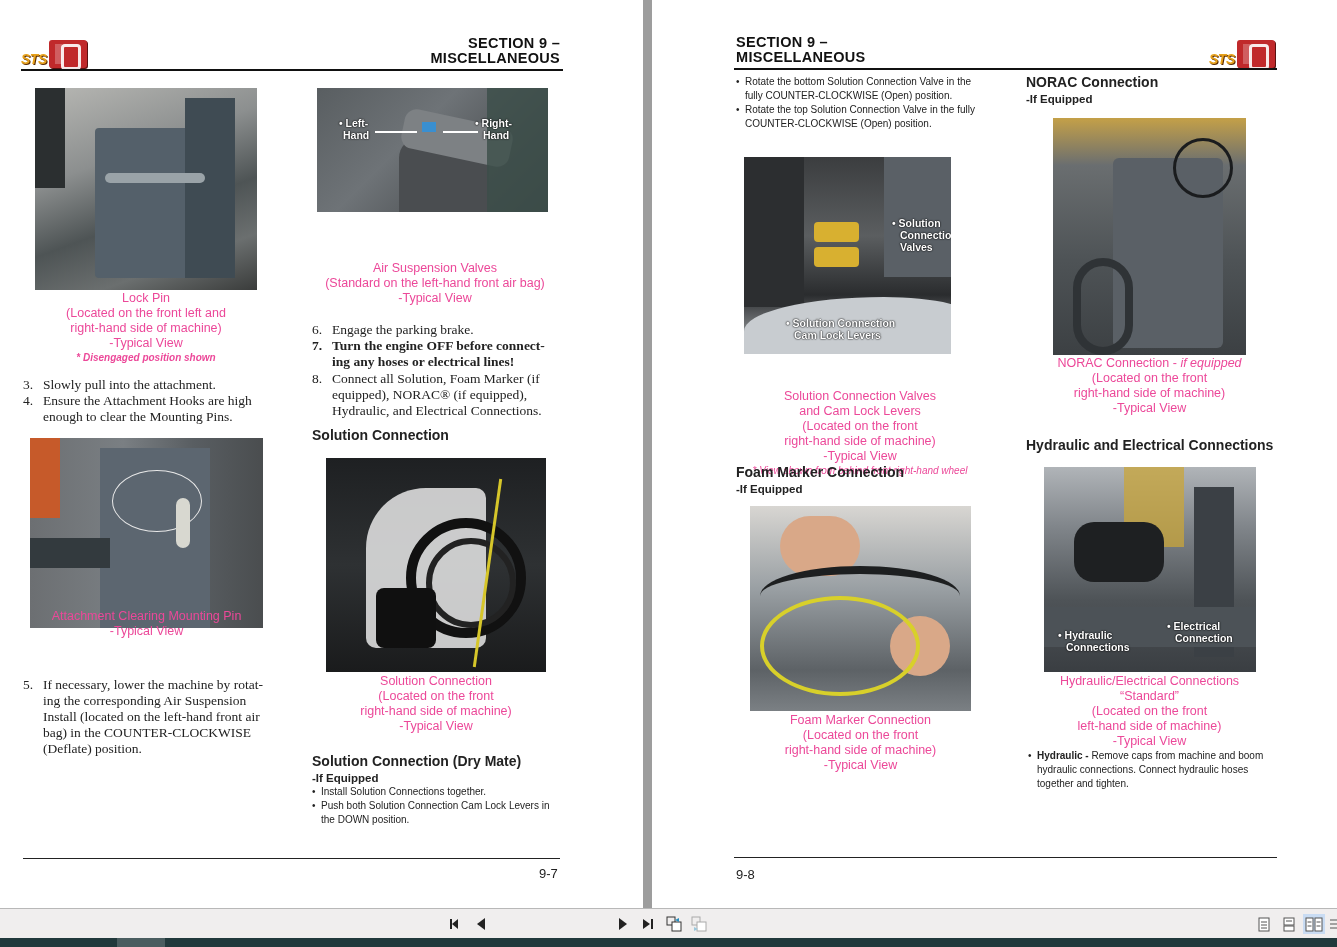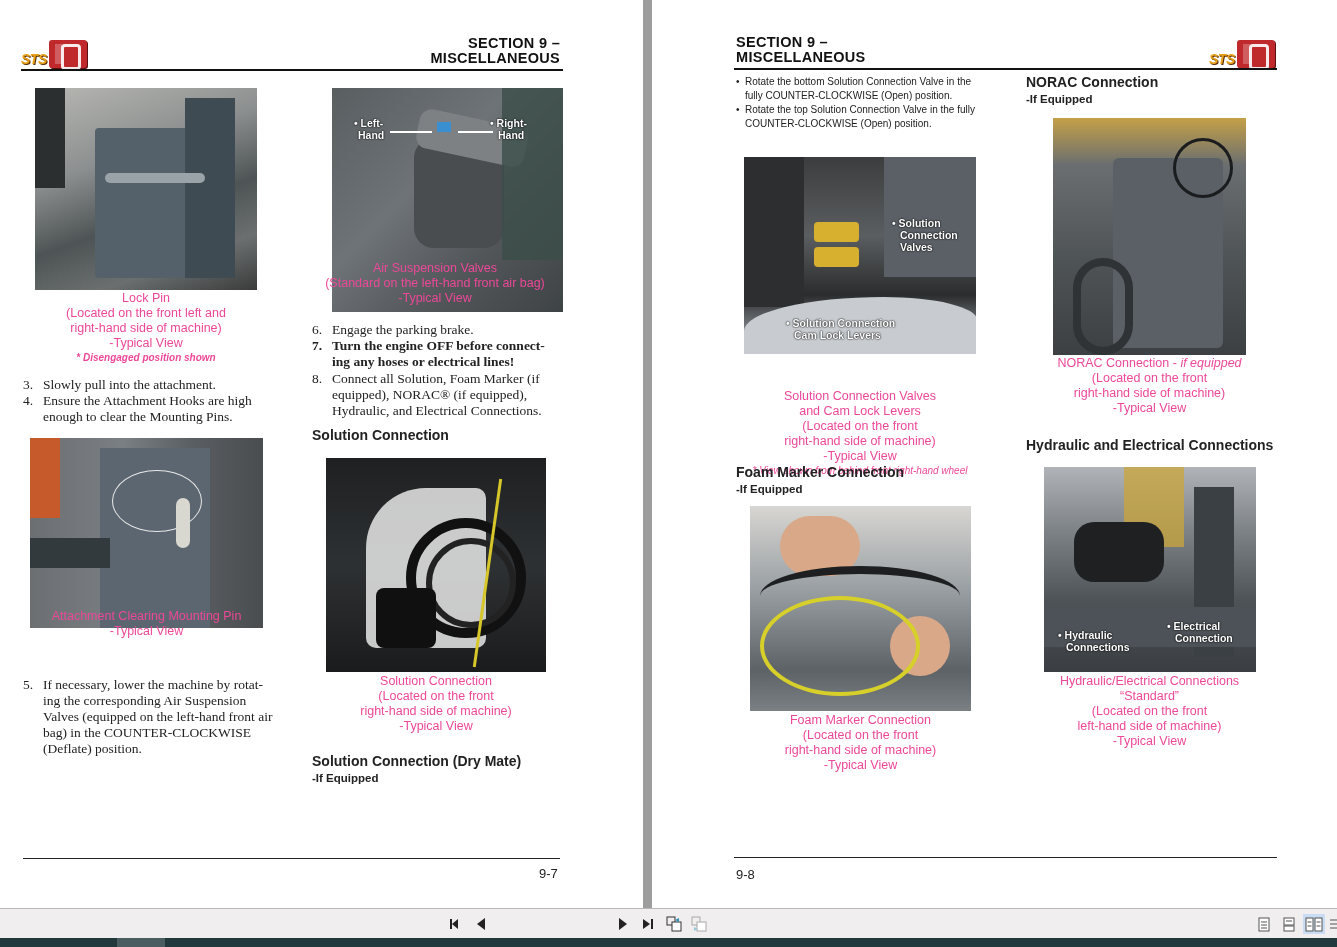--- a/index.html
+++ b/index.html
@@ -95,27 +95,27 @@
     <div class="caption" style="left:30px; top:609px; width:233px;">
       <div>Attachment Clearing Mounting Pin</div>
       <div>-Typical View</div>
     </div>
 
     <div class="step serif" style="left:23px; top:677px; width:280px;">
       <span class="num">5.</span>
       <div class="txt">
         <div>If necessary, lower the machine by rotat-</div>
         <div>ing the corresponding Air Suspension</div>
-        <div>Valves (equipped on the left-hand front air</div>
+        <div>Install (located on the left-hand front air</div>
         <div>bag) in the COUNTER-CLOCKWISE</div>
         <div>(Deflate) position.</div>
       </div>
     </div>
 
-    <div class="photo" style="left:332px; top:88px; width:231px; height:224px; background: linear-gradient(135deg,#595e61 0%,#6e7377 40%,#525659 70%,#3e4346 100%);">
+    <div class="photo" style="left:317px; top:88px; width:231px; height:124px; background: linear-gradient(135deg,#595e61 0%,#6e7377 40%,#525659 70%,#3e4346 100%);">
       <div class="abs" style="left:82px; top:50px; width:90px; height:110px; background:#4a4d50; border-radius:20px;"></div>
       <div class="abs" style="left:85px; top:30px; width:110px; height:40px; background:#7d8184; border-radius:12px; transform:rotate(12deg);"></div>
       <div class="abs" style="left:170px; top:0; width:61px; height:172px; background:#3b4d48; opacity:0.8;"></div>
       <div class="abs" style="left:105px; top:34px; width:14px; height:10px; background:#3a8fd0;"></div>
       <div class="arrowline" style="left:58px; top:43px; width:42px;"></div>
       <div class="arrowline" style="left:126px; top:43px; width:35px;"></div>
       <div class="label" style="left:22px; top:29px;">
         <div>• <span>Left-</span></div>
         <div style="padding-left:4px;">Hand</div>
       </div>
@@ -161,20 +161,24 @@
     </div>
     <div class="caption" style="left:326px; top:674px; width:220px;">
       <div>Solution Connection</div>
       <div>(Located on the front</div>
       <div>right-hand side of machine)</div>
       <div>-Typical View</div>
     </div>
 
     <div class="h2" style="left:312px; top:753px;">Solution Connection (Dry Mate)</div>
     <div class="sub" style="left:312px; top:772px;">-If Equipped</div>
+    <ul class="bullets" style="left:312px; top:785px; width:240px;">
+      <li>Install Solution Connections together.</li>
+      <li>Push both Solution Connection Cam Lock Levers in the DOWN position.</li>
+    </ul>
 
     <div class="thinrule" style="left:23px; top:858px; width:537px;"></div>
     <div class="pnum" style="left:539px; top:866px;">9-7</div>
   </div>
 
   <div class="page page-right">
     <div class="section-title" style="left:84px; top:35px;">
       <div>SECTION 9 –</div>
       <div>MISCELLANEOUS</div>
     </div>
@@ -182,21 +186,21 @@
       <span class="sts">STS</span>
       <span class="ten"></span>
     </div>
     <div class="rule" style="left:82px; top:68px; width:543px;"></div>
 
     <ul class="bullets" style="left:84px; top:75px; width:250px;">
       <li>Rotate the bottom Solution Connection Valve in the fully COUNTER-CLOCKWISE (Open) position.</li>
       <li>Rotate the top Solution Connection Valve in the fully COUNTER-CLOCKWISE (Open) position.</li>
     </ul>
 
-    <div class="photo" style="left:92px; top:157px; width:232px; height:197px; background: linear-gradient(180deg,#3b3d3f 0%,#5b5e60 40%,#2a2c2e 70%,#b8bcbf 100%);">
+    <div class="photo" style="left:92px; top:157px; width:207px; height:197px; background: linear-gradient(180deg,#3b3d3f 0%,#5b5e60 40%,#2a2c2e 70%,#b8bcbf 100%);">
       <div class="abs" style="left:0; top:0; width:60px; height:150px; background:#2c2e30;"></div>
       <div class="abs" style="left:140px; top:0; width:93px; height:120px; background:#5a6066;"></div>
       <div class="abs" style="left:70px; top:65px; width:45px; height:20px; background:#d8b030; border-radius:4px;"></div>
       <div class="abs" style="left:70px; top:90px; width:45px; height:20px; background:#d8b030; border-radius:4px;"></div>
       <div class="abs" style="left:0; top:140px; width:233px; height:57px; background:#c8ccd0; border-radius:60% 40% 0 0;"></div>
       <div class="label" style="left:148px; top:60px;">
         <div>• <span>Solution</span></div>
         <div style="padding-left:8px;">Connection</div>
         <div style="padding-left:8px;">Valves</div>
       </div>
@@ -261,20 +265,21 @@
       </div>
     </div>
     <div class="caption" style="left:380px; top:674px; width:235px;">
       <div>Hydraulic/Electrical Connections</div>
       <div>“Standard”</div>
       <div>(Located on the front</div>
       <div>left-hand side of machine)</div>
       <div>-Typical View</div>
     </div>
     <ul class="bullets" style="left:376px; top:749px; width:245px;">
+      <li><b>Hydraulic - </b><span>Remove caps from machine and boom hydraulic connections. Connect hydraulic hoses together and tighten.</span></li>
     </ul>
 
     <div class="thinrule" style="left:82px; top:857px; width:543px;"></div>
     <div class="pnum" style="left:84px; top:867px;">9-8</div>
   </div>
 </div>
 
 <div class="toolbar">
   <div class="tb-btn" style="left:447px;">
     <svg width="14" height="14" viewBox="0 0 14 14">

